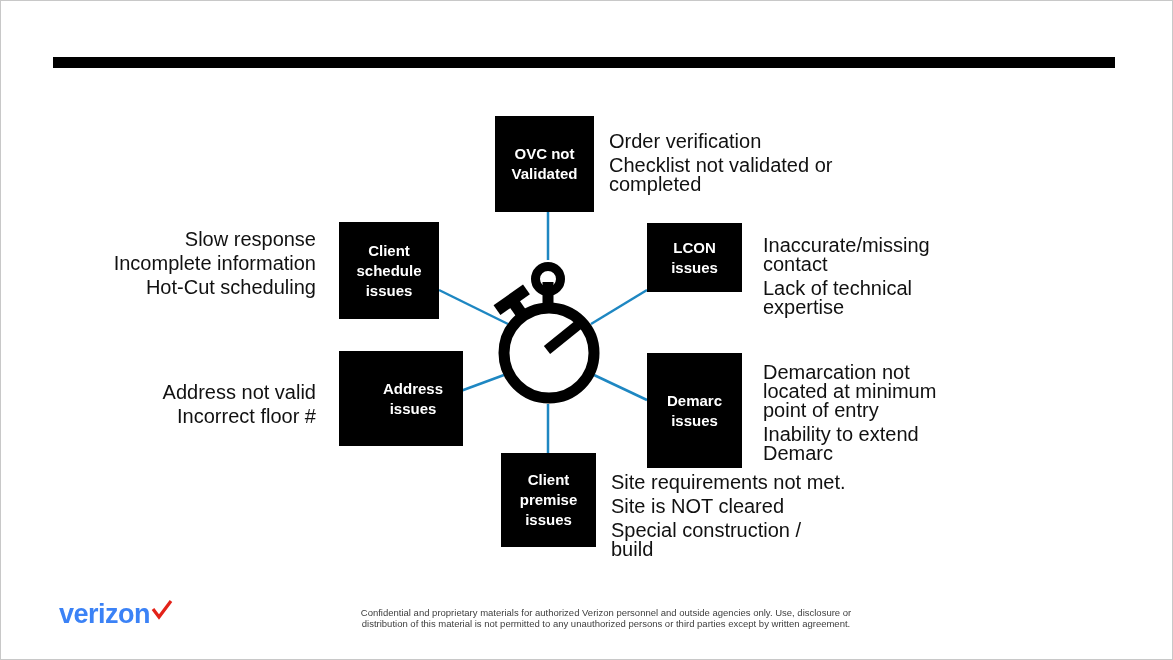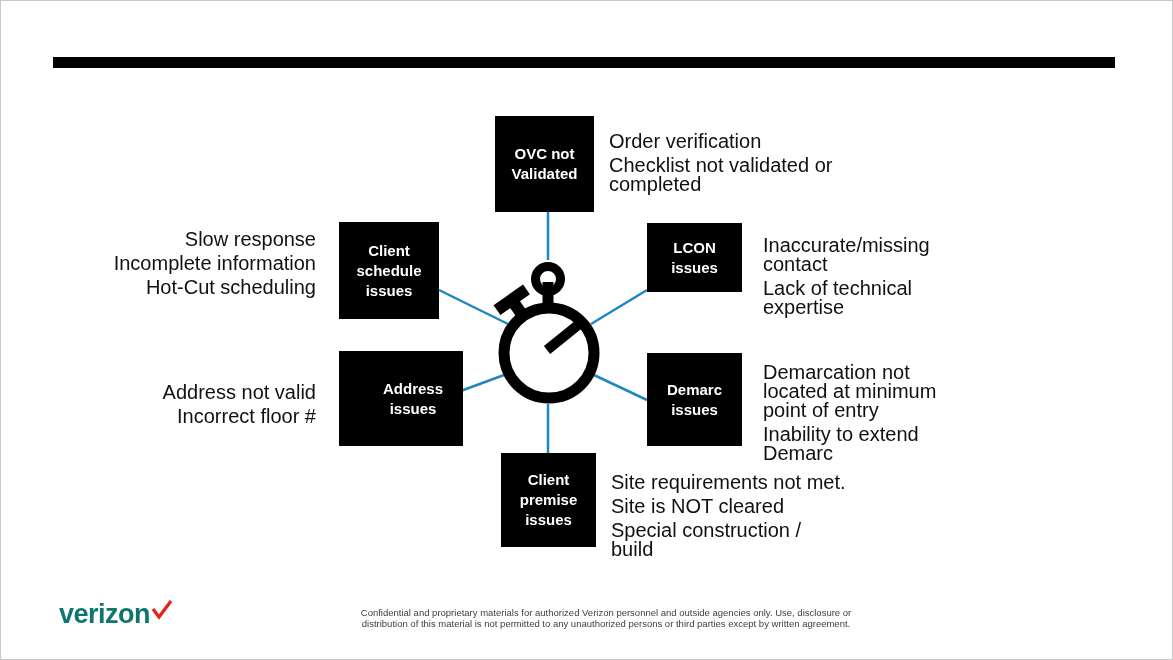--- a/index.html
+++ b/index.html
@@ -22,40 +22,40 @@
     background:#000;color:#fff;
     display:flex;align-items:center;justify-content:center;
     text-align:center;
     font-weight:bold;font-size:15px;line-height:20px;
     white-space:pre-line;
   }
   .box-ovc{left:494px;top:115px;width:99px;height:96px;}
   .box-sched{left:338px;top:221px;width:100px;height:97px;}
   .box-lcon{left:646px;top:222px;width:95px;height:69px;}
   .box-addr{left:338px;top:350px;width:100px;height:95px;padding-left:24px;}
-  .box-demarc{left:646px;top:352px;width:95px;height:93px;}
+  .box-demarc{left:646px;top:352px;width:95px;height:115px;}
   .box-premise{left:500px;top:452px;width:95px;height:94px;}
   .notes{
     position:absolute;
     font-size:20px;color:#111;
   }
   .notes p{margin:0 0 5px 0;line-height:19px;}
   .notes.right{text-align:right;}
   .notes-ovc{left:608px;top:131px;width:235px;}
   .notes-sched{left:95px;top:229px;width:220px;}
   .notes-lcon{left:762px;top:235px;width:235px;}
   .notes-addr{left:95px;top:382px;width:220px;}
   .notes-demarc{left:762px;top:362px;width:212px;}
   .notes-premise{left:610px;top:472px;width:235px;}
   .logo{
     position:absolute;left:58px;top:598px;height:34px;
     display:flex;align-items:flex-start;
   }
   .logo-text{
-    font-weight:bold;font-size:27px;letter-spacing:-0.5px;color:#0f766e;
+    font-weight:bold;font-size:27px;letter-spacing:-0.5px;color:#3b82f6;
     line-height:30px;
   }
   .logo-check{margin-left:1px;margin-top:1px;}
   .footer-note{
     position:absolute;left:300px;top:606px;width:610px;
     font-size:9.5px;line-height:11px;color:#404040;
     text-align:center;white-space:pre-line;
   }
 </style>
 </head>

